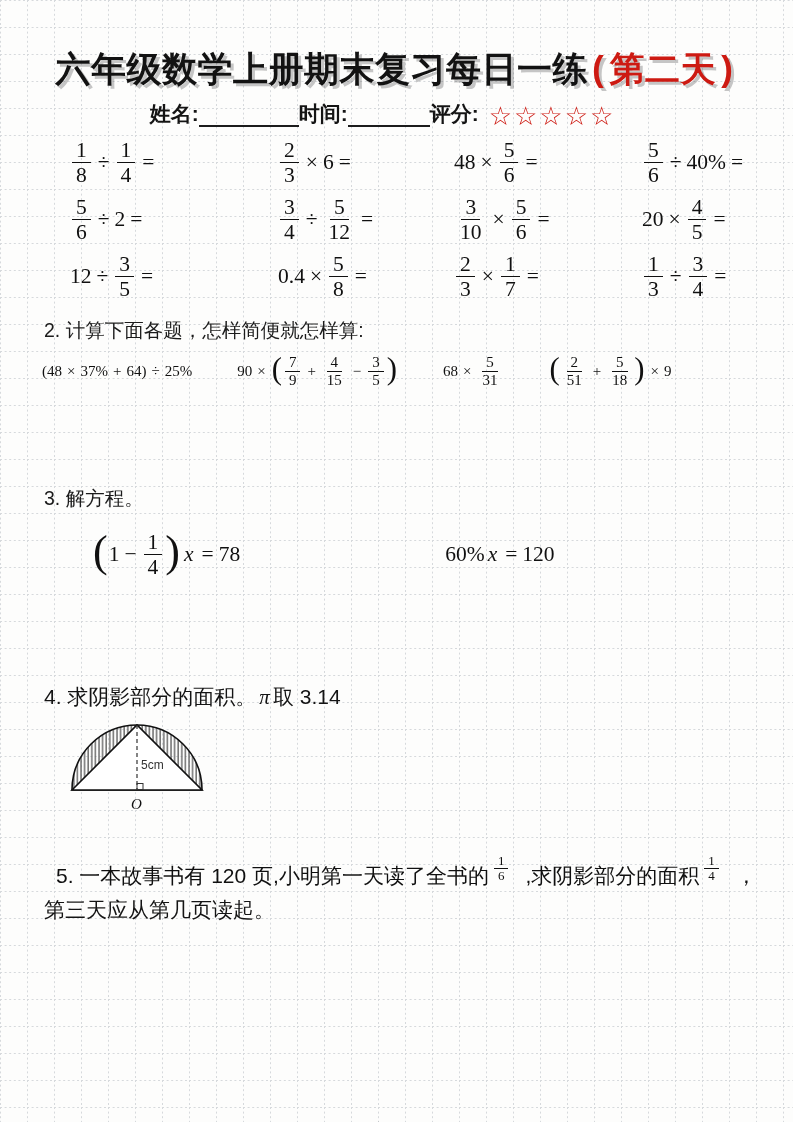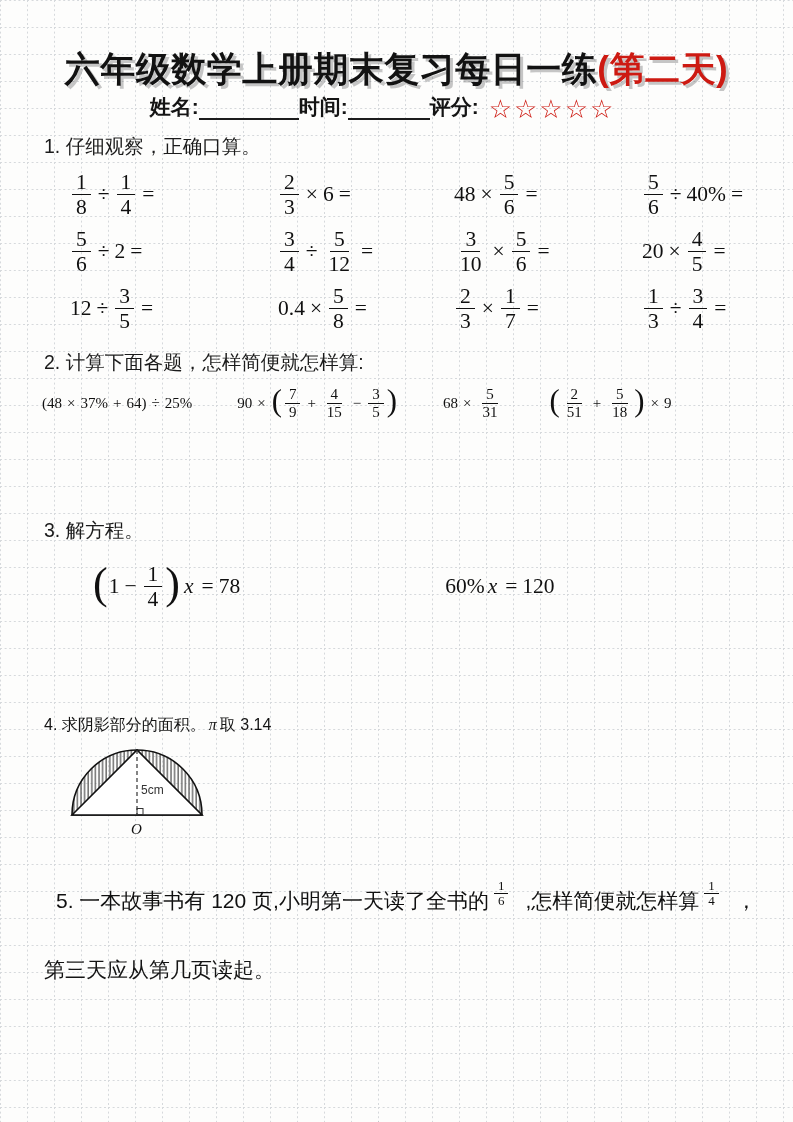--- a/index.html
+++ b/index.html
@@ -10,26 +10,27 @@
     background:#fdfdfc;color:var(--ink);
     font-family:"Liberation Sans",sans-serif;
   }
   .grid-bg{position:absolute;top:0;left:0;z-index:0;}
   .page{position:relative;z-index:1;width:793px;height:1122px;padding:0 30px;}
 
   .title{
     margin:46px 0 0;text-align:center;font-size:35px;font-weight:bold;
     letter-spacing:.5px;color:#121212;
     text-shadow:3px 3px 0 rgba(70,70,70,.30);
+    font-family:Liberation Mono, monospace;
   }
   .t-red{color:var(--accent);}
 
   .meta{
     display:flex;justify-content:center;align-items:baseline;
-    font-size:21px;font-weight:bold;transform:translateX(-14px);
+    margin-top:7px;font-size:21px;font-weight:bold;transform:translateX(-14px);
   }
   .blank{display:inline-block;height:2px;border-bottom:2.5px solid #1c1c1c;align-self:flex-end;margin-bottom:1px;}
   .blank-name{width:100px;}
   .blank-time{width:82px;}
   .stars{
     color:var(--accent);font-size:26px;font-weight:normal;letter-spacing:2px;
     margin-left:10px;line-height:1;align-self:center;transform:translateY(2px);
   }
 
   .q-label{font-size:19.5px;margin:12px 0 0 14px;color:#1b1b1b;}
@@ -50,29 +51,29 @@
 
   .q2-row{display:flex;align-items:center;margin:10px 0 0 12px;font-size:15px;}
   .q2-row .expr{margin-right:45px;}
   .q2-row .expr:last-child{margin-right:0;}
 
   .ws1{height:84px;}
   .ws2{height:92px;}
 
   .q3-row{display:flex;align-items:center;margin:18px 0 0 62px;font-size:21.5px;gap:205px;}
 
-  .q4-label{font-size:16px;margin:12px 0 0 14px;}
+  .q4-label{font-size:21px;margin:12px 0 0 14px;}
   .pi{font-family:"Liberation Serif",serif;font-style:italic;margin:0 3px;}
   .figure{margin:6px 0 0 32px;display:block;}
 
   .q5{margin-top:46px;font-size:21px;color:#141414;margin-left:14px;}
   .q5-line{display:flex;align-items:center;font-family:"Liberation Sans",sans-serif;}
   .q5-line .txt{font-family:inherit;margin-left:12px;}
   .q5-line .frac{font-size:13px;font-family:"Liberation Serif",serif;transform:translateY(-7px);margin:0 5px;}
-  .q5-line2{margin-top:40px;}
+  .q5-line2{margin-top:5px;}
 
   .footer{position:absolute;left:0;right:0;bottom:26px;text-align:center;font-size:17.5px;color:#222;}
 </style>
 </head>
 <body>
 
 <svg class="grid-bg" width="793" height="1122">
   <defs>
     <pattern id="gp" width="27" height="27" patternUnits="userSpaceOnUse">
       <path d="M0 0.5 H27 M0.5 0 V27" fill="none" stroke="#d6d9dc" stroke-width="1" stroke-dasharray="2 2.6"></path>
@@ -87,21 +88,20 @@
 
   <div class="meta">
     <span>姓名:</span>
     <span class="blank blank-name"></span>
     <span>时间:</span>
     <span class="blank blank-time"></span>
     <span>评分:</span>
     <span class="stars">☆☆☆☆☆</span>
   </div>
 
-  <div class="q-label">1. 仔细观察，正确口算。</div>
   <div class="q1-grid">
     <div class="expr q1-cell">
         <span class="frac">
           <span class="num">1</span>
           <span class="den">8</span>
         </span>
         <span class="op">÷</span>
         <span class="frac">
           <span class="num">1</span>
           <span class="den">4</span>
@@ -320,21 +320,21 @@
     <text x="69" y="92" font-size="15" fill="#111" font-style="italic" font-family="Liberation Serif, serif">O</text>
   </svg>
 
   <div class="q5">
     <div class="expr q5-line">
         <span class="txt">5. 一本故事书有 120 页,小明第一天读了全书的</span>
         <span class="frac">
           <span class="num">1</span>
           <span class="den">6</span>
         </span>
-        <span class="txt">,怎样简便就怎样算</span>
+        <span class="txt">,求阴影部分的面积</span>
         <span class="frac">
           <span class="num">1</span>
           <span class="den">4</span>
         </span>
         <span class="txt">，</span>
       </div>
     <div class="q5-line2">第三天应从第几页读起。</div>
   </div>
 
   <div class="footer">第2页</div>

